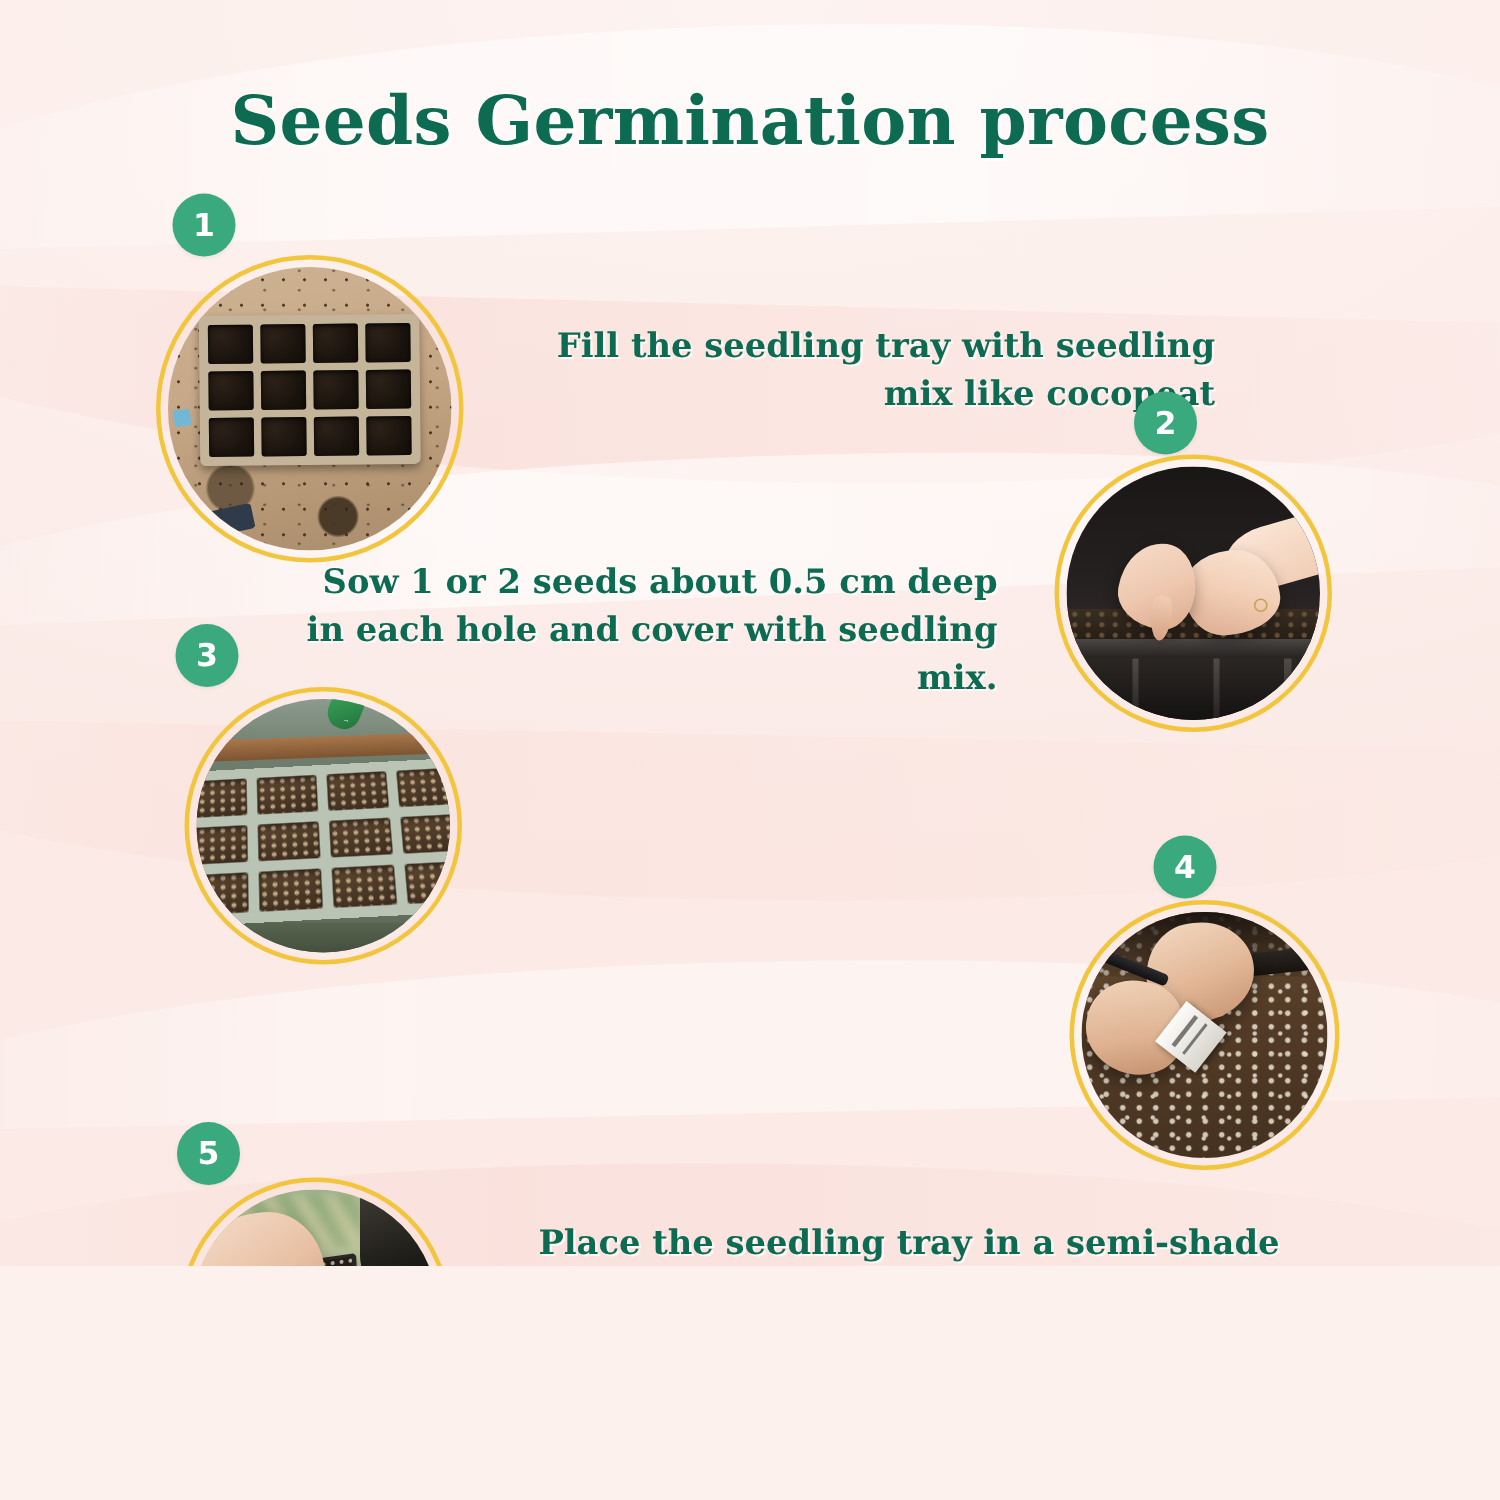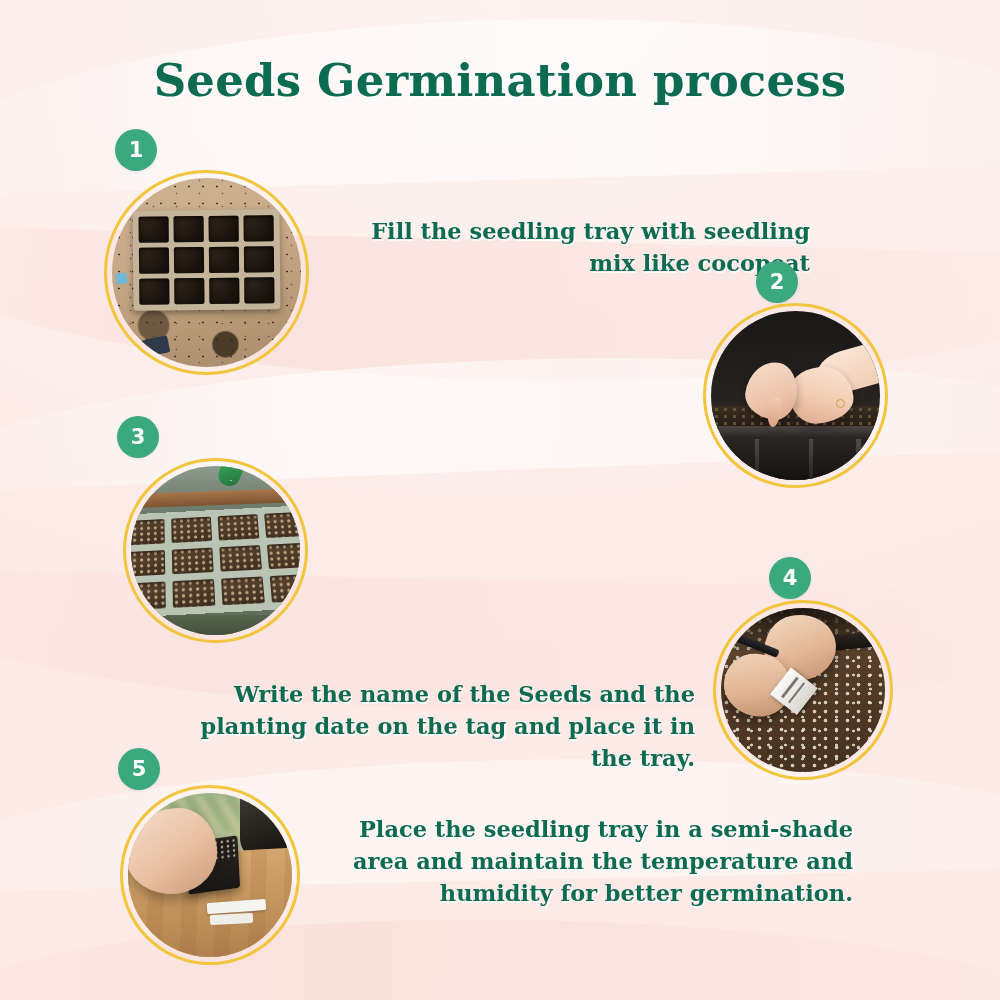--- a/index.html
+++ b/index.html
@@ -10,21 +10,21 @@
     width: 1000px;
     height: 1000px;
     overflow: hidden;
     font-family: "Liberation Serif", "DejaVu Serif", serif;
     background: #fdf1ee;
   }
 
   #infographic {
     position: relative;
     width: 1000px;
-    height: 1000px;
+    height: 844px;
     background: #fdf1ed;
     overflow: hidden;
   }
 
   
   .bg-layer {
     position: absolute;
     inset: 0;
     pointer-events: none;
   }
@@ -525,20 +525,21 @@
         <div class="s2-trayrib" style="left:58%;"></div>
         <div class="s2-trayrib" style="left:86%;"></div>
         <div class="s2-arm"></div>
         <div class="s2-hand-r"></div>
         <div class="s2-hand-l"></div>
         <div class="s2-finger"></div>
         <div class="s2-ring"></div>
       </div>
     </div>
   </div>
+  <div class="step-text" style="left:195px; top:372px; width:470px;">Sow 1 or 2 seeds about 0.5 cm deep in each hole and cover with seedling mix.</div>
 
   <div class="badge" style="left:117px; top:416px;">
     <span>3</span>
   </div>
   <div class="photo" style="left:123px; top:458px; width:185px; height:185px;">
     <div class="photo-inner">
       <div class="photo-scene">
         <div class="s3-bg"></div>
         <div class="s3-wood"></div>
         <div class="s3-nozzle"></div>
@@ -574,21 +575,20 @@
         <div class="s4-hand-top"></div>
         <div class="s4-hand-low"></div>
         <div class="s4-pen"></div>
         <div class="s4-tag">
           <div class="s4-tagline" style="top:30%;"></div>
           <div class="s4-tagline" style="top:55%;"></div>
         </div>
       </div>
     </div>
   </div>
-  <div class="step-text" style="left:165px; top:678px; width:530px;">Write the name of the Seeds and the planting date on the tag and place it in the tray.</div>
 
   <div class="badge" style="left:118px; top:748px;">
     <span>5</span>
   </div>
   <div class="photo" style="left:120px; top:785px; width:180px; height:180px;">
     <div class="photo-inner">
       <div class="photo-scene">
         <div class="s5-bg"></div>
         <div class="s5-blur"></div>
         <div class="s5-pot"></div>

